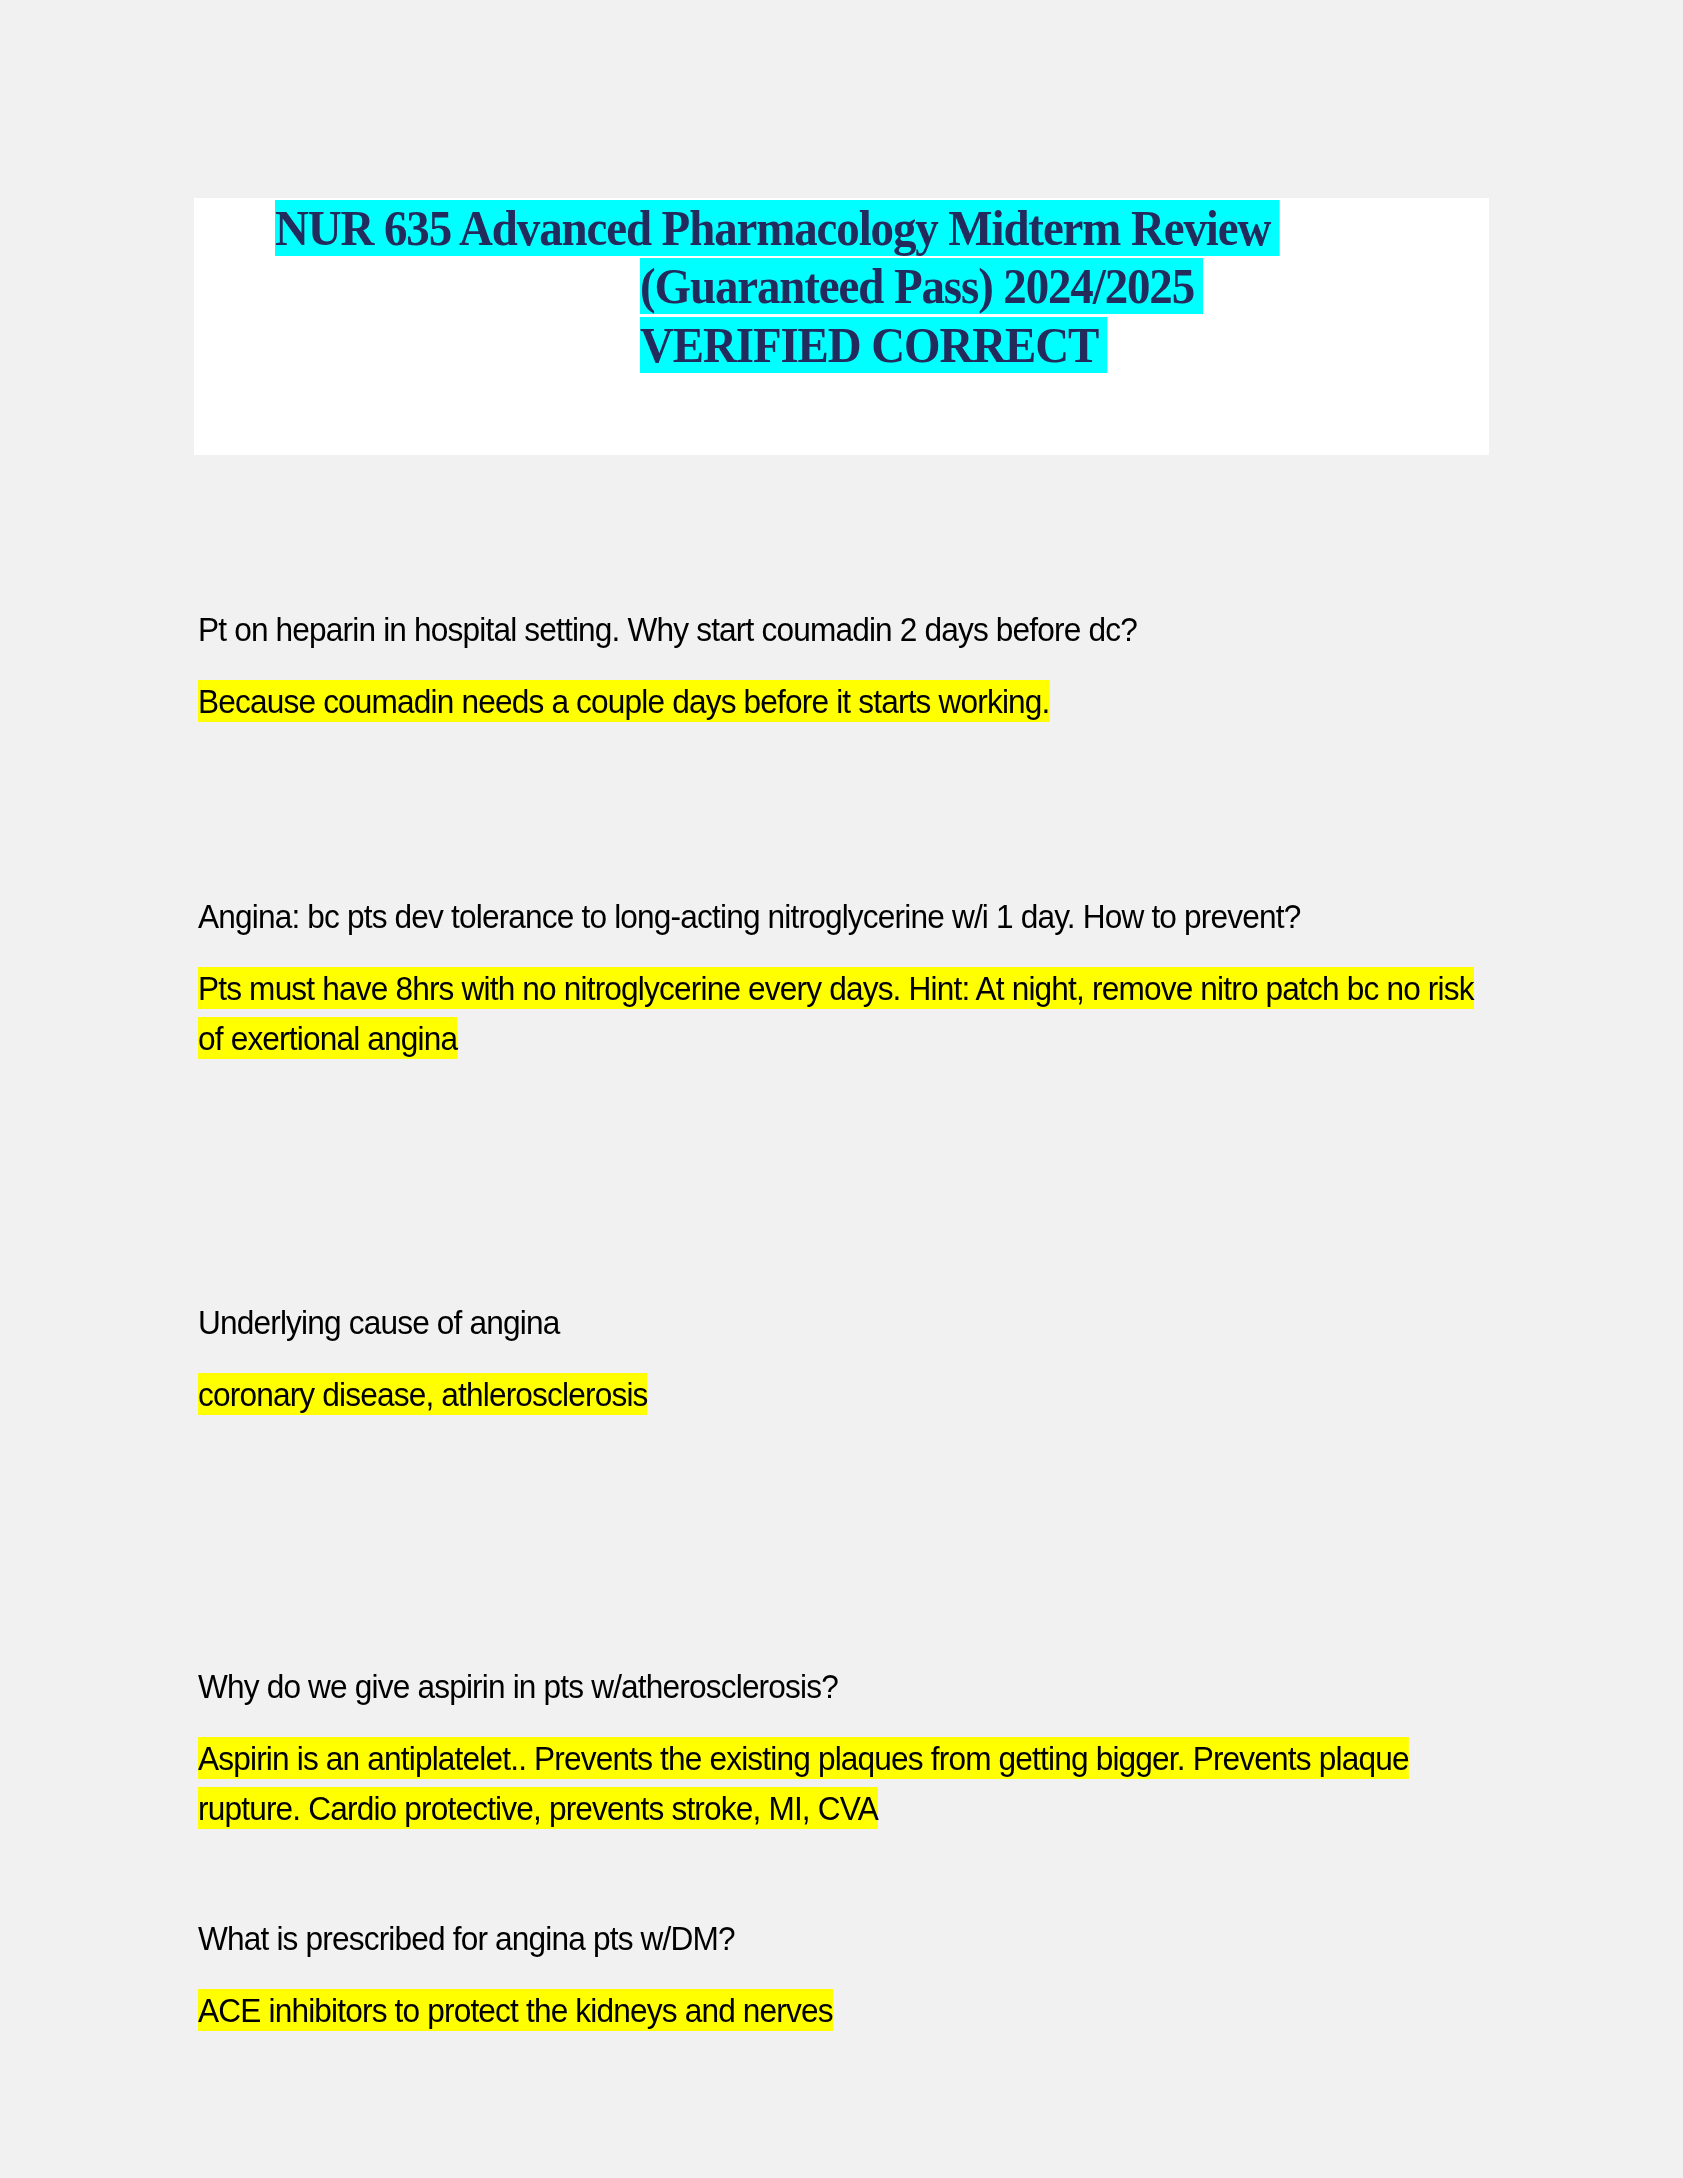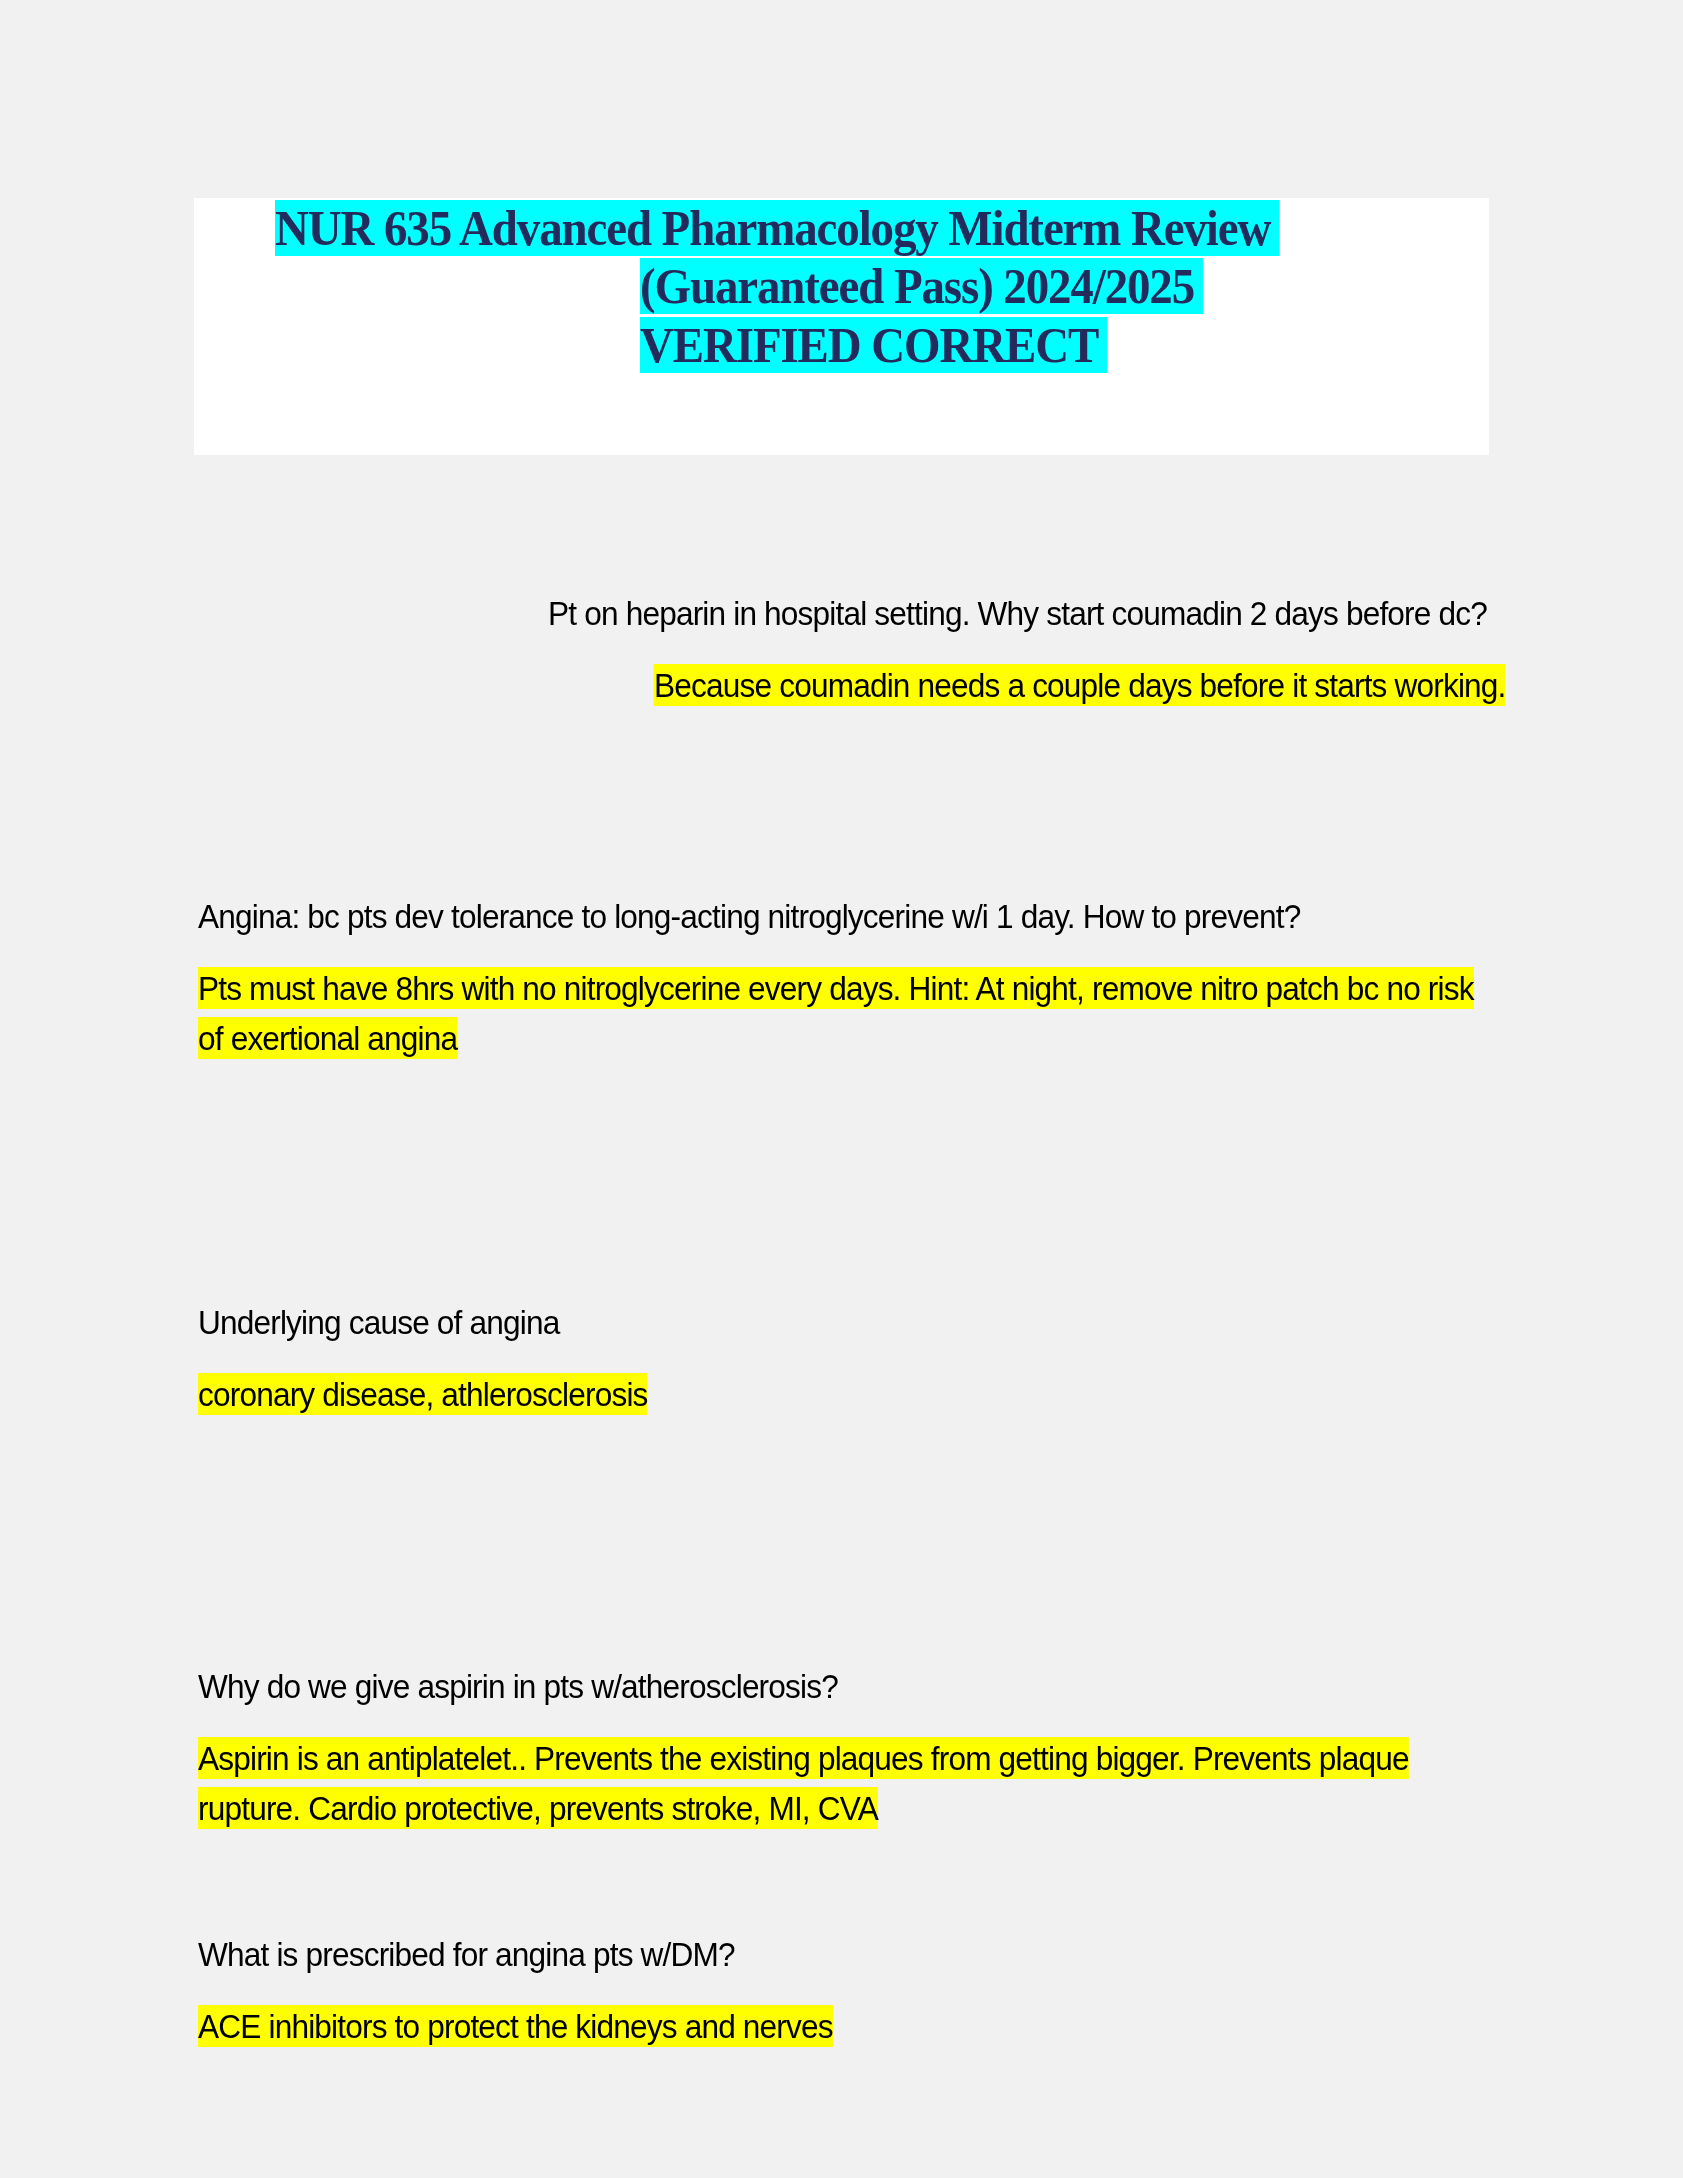--- a/index.html
+++ b/index.html
@@ -32,37 +32,37 @@
   .a span { background:#ffff00; box-decoration-break:clone; -webkit-box-decoration-break:clone; padding:2px 0; }
 </style>
 </head>
 <body>
 
 <div class="title-box"></div>
 <div class="title-line t1"><span>NUR 635 Advanced Pharmacology Midterm Review</span></div>
 <div class="title-line t2"><span>(Guaranteed Pass) 2024/2025</span></div>
 <div class="title-line t3"><span>VERIFIED CORRECT</span></div>
 
-<div class="qa" style="top:588px;text-align:right;">
+<div class="qa" style="top:604px;">
   <p class="q">Pt on heparin in hospital setting. Why start coumadin 2 days before dc?</p>
   <p class="a"><span>Because coumadin needs a couple days before it starts working.</span></p>
 </div>
 
 <div class="qa" style="top:891px;">
   <p class="q" style="width:1317px;">Angina: bc pts dev tolerance to long-acting nitroglycerine w/i 1 day. How to prevent?</p>
   <p class="a"><span>Pts must have 8hrs with no nitroglycerine every days. Hint: At night, remove nitro patch bc no risk of exertional angina</span></p>
 </div>
 
 <div class="qa" style="top:1297px;">
   <p class="q">Underlying cause of angina</p>
   <p class="a"><span>coronary disease, athlerosclerosis</span></p>
 </div>
 
 <div class="qa" style="top:1661px;">
   <p class="q">Why do we give aspirin in pts w/atherosclerosis?</p>
   <p class="a" style="width:1346px;"><span>Aspirin is an antiplatelet.. Prevents the existing plaques from getting bigger. Prevents plaque rupture. Cardio protective, prevents stroke, MI, CVA</span></p>
 </div>
 
-<div class="qa" style="top:1913px;margin-top:16px;">
+<div class="qa" style="top:1913px;">
   <p class="q">What is prescribed for angina pts w/DM?</p>
   <p class="a"><span>ACE inhibitors to protect the kidneys and nerves</span></p>
 </div>
 
 
 </body></html>

